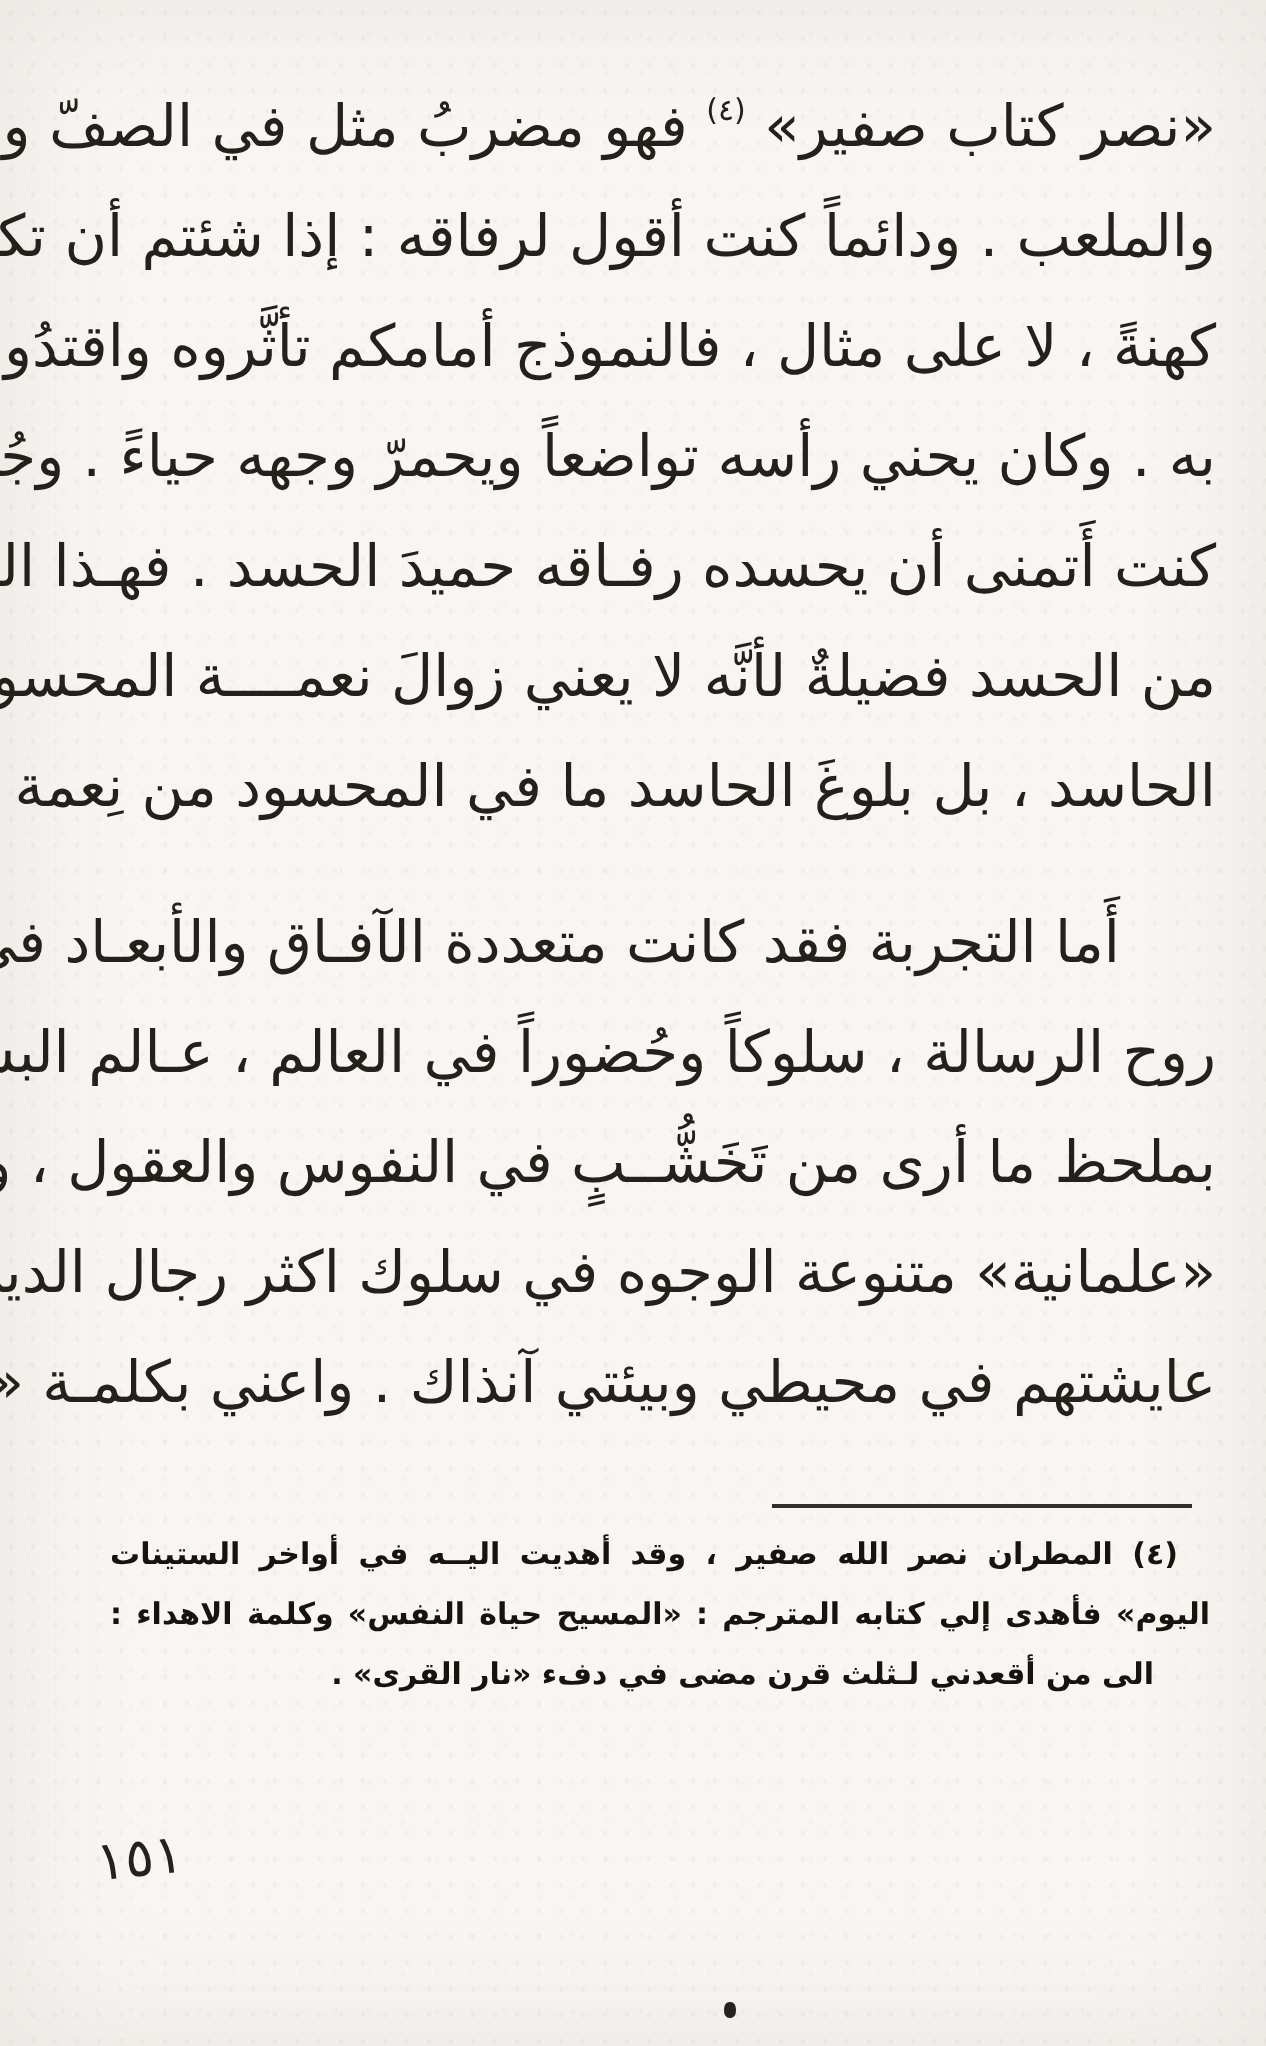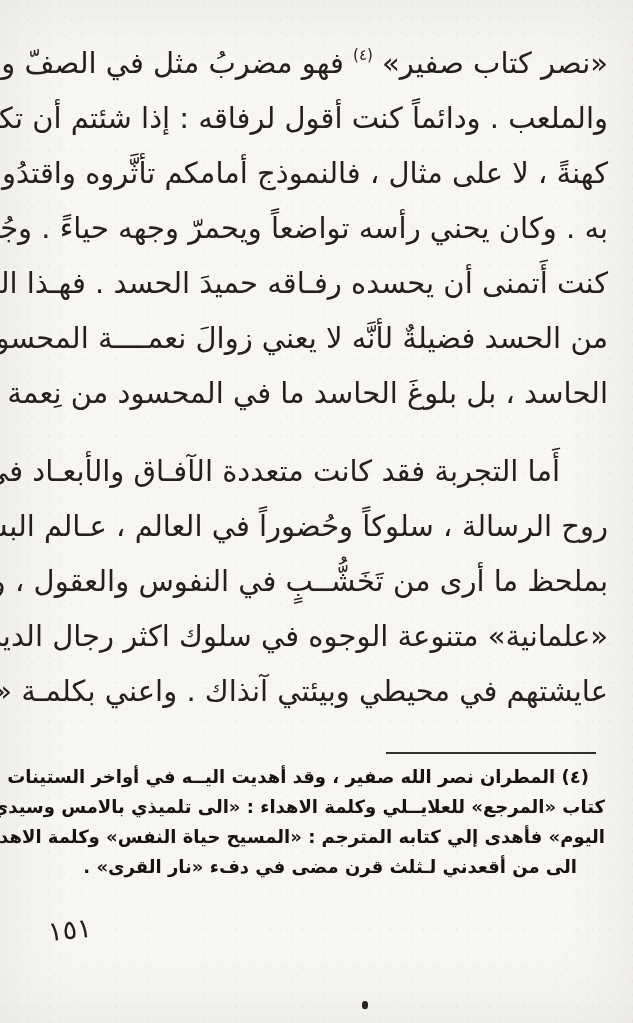--- a/index.html
+++ b/index.html
@@ -64,21 +64,21 @@
   .footnote {
     position: absolute;
     top: 762px;
     left: 55px;
     right: 28px;
     direction: rtl;
   }
   .fnline {
     height: 30px;
     line-height: 30px;
-    font-size: 18px;
+    font-size: 15px;
     font-weight: bold;
     white-space: nowrap;
     text-align: justify;
     text-align-last: justify;
     color: #17140f;
   }
   .fnline.fn-first { padding-right: 16px; }
   .fnline.fn-last {
     text-align-last: right;
     padding-right: 28px;
@@ -126,20 +126,19 @@
   <div class="line">روح الرسالة ، سلوكاً وحُضوراً في العالم ، عـالم البشر ،</div>
   <div class="line">بملحظ ما أرى من تَخَشُّــبٍ في النفوس والعقول ، ومن</div>
   <div class="line">«علمانية» متنوعة الوجوه في سلوك اكثر رجال الدين الذين</div>
   <div class="line">عايشتهم في محيطي وبيئتي آنذاك . واعني بكلمـة «علمانية»</div>
 </div>
 
 <div class="fnrule"></div>
 
 <div class="footnote">
   <div class="fnline fn-first">(٤) المطران نصر الله صفير ، وقد أهديت اليــه في أواخر الستينات</div>
-  <div class="fnline">كتاب «المرجع» للعلايــلي وكلمة الاهداء : «الى تلميذي بالامس وسيدي</div>
   <div class="fnline">اليوم» فأهدى إلي كتابه المترجم : «المسيح حياة النفس» وكلمة الاهداء :</div>
   <div class="fnline fn-last">الى من أقعدني لـثلث قرن مضى في دفء «نار القرى» .</div>
 </div>
 
 <div class="pagenum">١٥١</div>
 
 <div class="speck"></div>
 
 </body></html>

